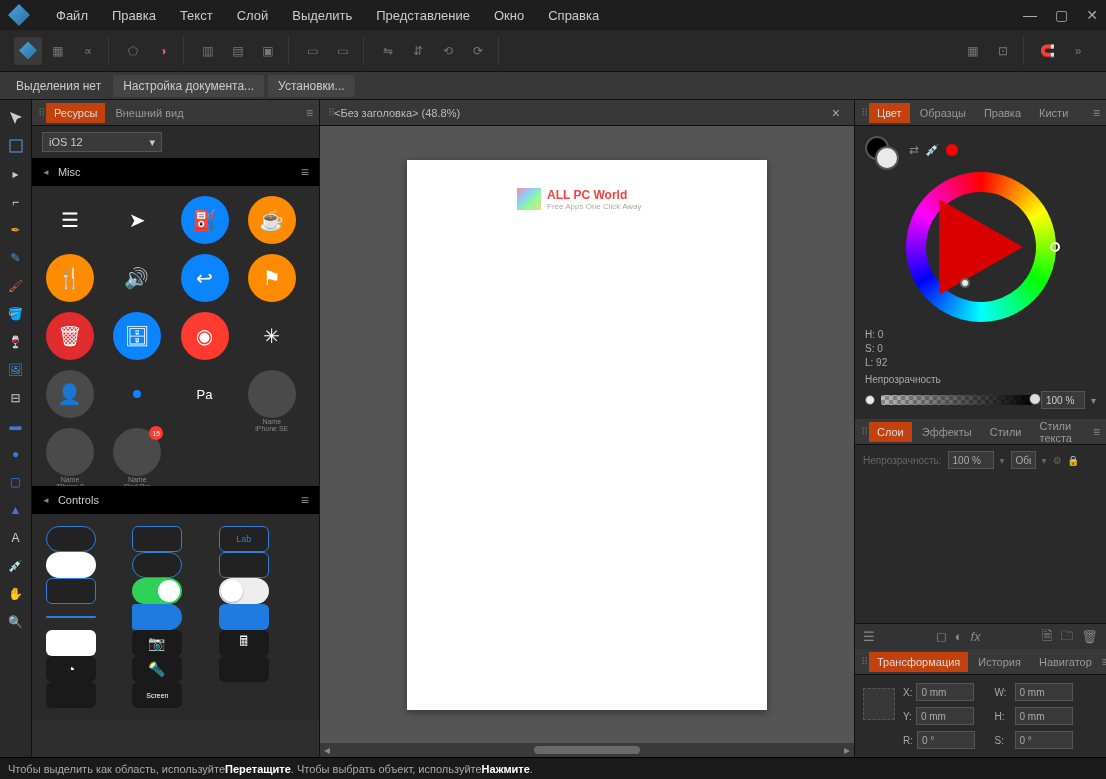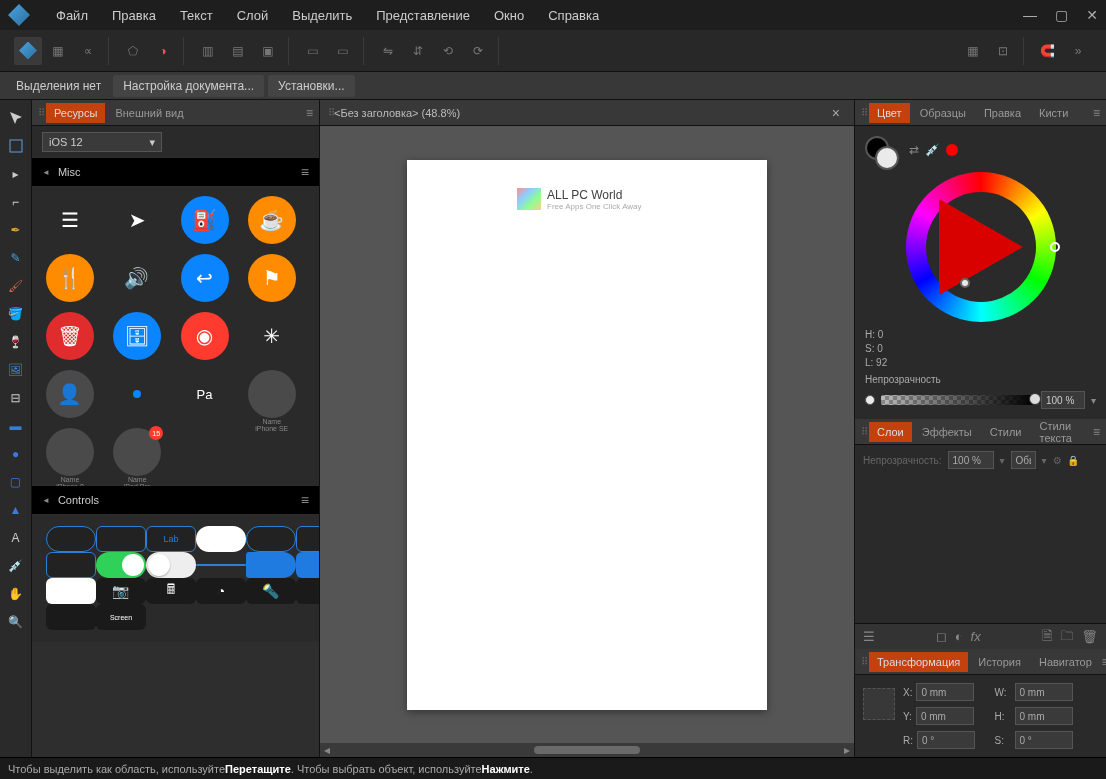--- a/index.html
+++ b/index.html
@@ -33,21 +33,21 @@
 .section-header .ptab-menu { font-size: 14px; }
 .asset-grid { display: grid; grid-template-columns: repeat(4,1fr); gap: 10px; padding: 10px 14px; background: #2a2a2a; overflow-y: auto; }
 .asset { width: 48px; height: 48px; border-radius: 10px; display: flex; align-items: center; justify-content: center; background: #3a3a3a; color: #fff; font-size: 20px; position: relative; }
 .asset.round { border-radius: 50%; }
 .asset.blue { background: #0a84ff; }
 .asset.orange { background: #ff8c00; }
 .asset.red { background: #e02c2c; }
 .asset.dark { background: #2a2a2a; }
 .asset.gray { background: #4a4a4a; }
 .asset-label { position: absolute; bottom: -14px; font-size: 7px; color: #888; text-align: center; width: 100%; }
-.controls-grid { display: grid; grid-template-columns: repeat(6,1fr); gap: 0; padding: 12px 14px; background: #2a2a2a; }
+.controls-grid { display: grid; grid-template-columns: repeat(3,1fr); gap: 0; padding: 12px 14px; background: #2a2a2a; }
 .ctrl { width: 50px; height: 26px; border-radius: 6px; border: 1px solid #2a7fd8; background: #222; }
 .ctrl.pill { border-radius: 13px; }
 .ctrl.toggle-on { background: #30d158; border: none; position: relative; }
 .ctrl.toggle-on::after { content: ""; position: absolute; right: 2px; top: 2px; width: 22px; height: 22px; background: #fff; border-radius: 50%; }
 .ctrl.toggle-off { background: #eee; border: none; position: relative; border-radius: 13px; }
 .ctrl.toggle-off::after { content: ""; position: absolute; left: 2px; top: 2px; width: 22px; height: 22px; background: #fff; border-radius: 50%; box-shadow: 0 1px 2px rgba(0,0,0,.3); }
 .ctrl.line { border: none; border-bottom: 2px solid #2a7fd8; background: transparent; height: 2px; align-self: center; }
 .ctrl.chip { background: #1f7be0; border: none; }
 .ctrl.white { background: #fff; border: none; }
 .ctrl.black { background: #1a1a1a; border: none; color: #fff; display: flex; align-items: center; justify-content: center; font-size: 14px; }
@@ -275,21 +275,21 @@
       <div class="doc-tab">
         <span>&lt;Без заголовка&gt; (48.8%)</span>
       </div>
       <span class="doc-close">×</span>
     </div>
     <div class="canvas-viewport">
       <div class="artboard">
         <div class="watermark">
           <div class="watermark-logo"></div>
           <div>
-            <div style="color:#404040;font-weight:400">ALL PC World</div>
+            <div style="color:#ef4444;font-weight:700">ALL PC World</div>
             <div style="font-size:8px;color:#aaa">Free Apps One Click Away</div>
           </div>
         </div>
       </div>
     </div>
     <div class="h-scrollbar">
       <span style="position:absolute;left:4px;top:0;color:#888">◂</span>
       <div class="h-thumb"></div>
       <span style="position:absolute;right:4px;top:0;color:#888">▸</span>
     </div>

